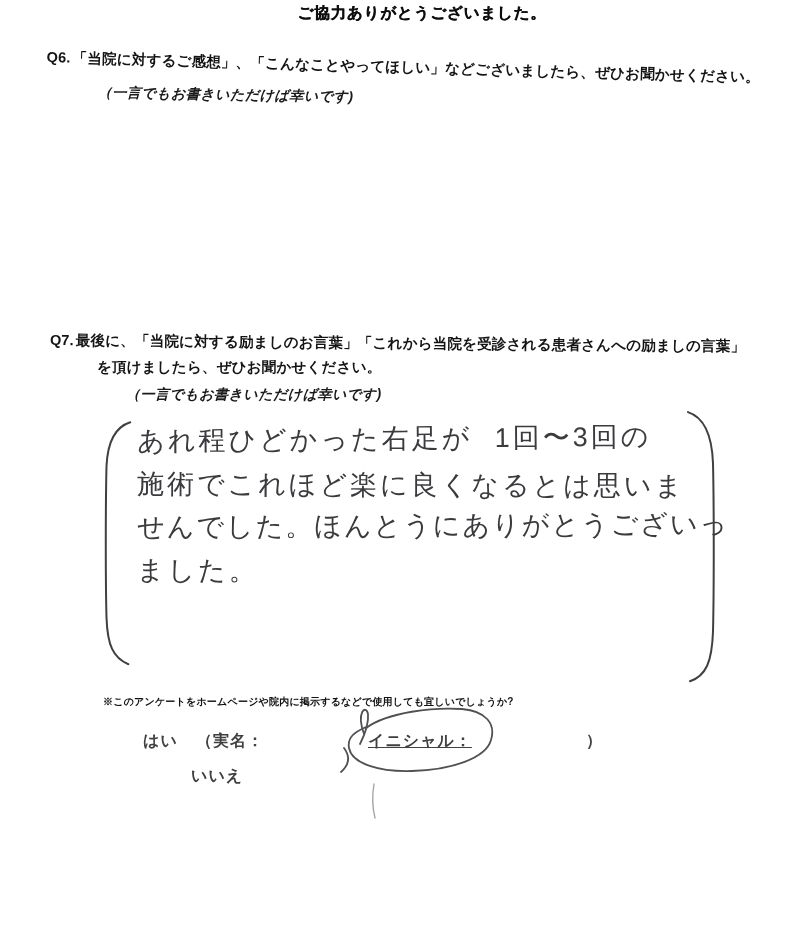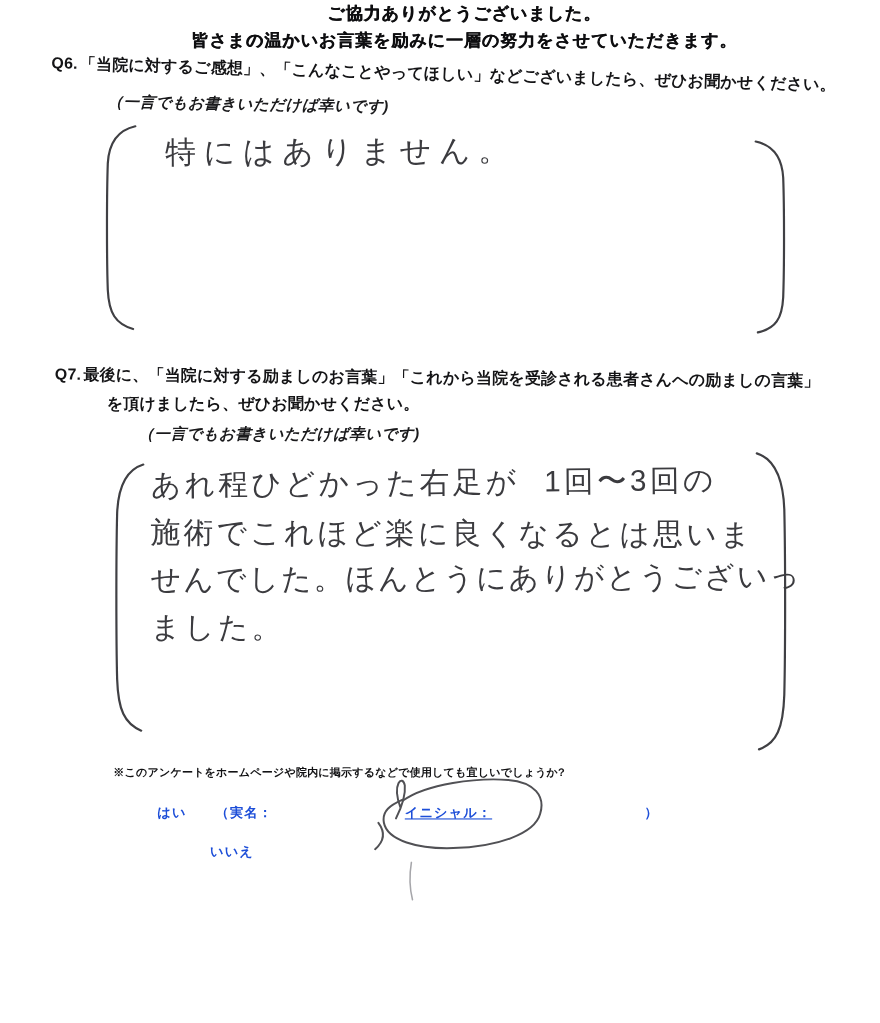--- a/index.html
+++ b/index.html
@@ -19,50 +19,41 @@
   .r1{transform:rotate(-.5deg);transform-origin:left top;}
   .r2{transform:rotate(.2deg);transform-origin:left top;}
   .r3{transform:rotate(-.3deg);transform-origin:left top;letter-spacing:2px;}
   .r4{transform:rotate(.3deg);transform-origin:left top;}
   
   .answer-box{position:absolute;}
   .bracket{position:absolute;}
   .bracket path{fill:none;stroke:#404044;stroke-width:2;stroke-linecap:round;}
   
   .consent-q{font-size:10px;font-weight:700;letter-spacing:.2px;white-space:nowrap;color:#121214;}
-  .opt{font-size:12px;font-weight:700;letter-spacing:1px;white-space:nowrap;color:#1d4ed8;}
+  .opt{font-size:16px;font-weight:700;letter-spacing:1px;white-space:nowrap;color:#404040;}
   .pen path{fill:none;stroke:#515155;stroke-width:1.8;stroke-linecap:round;}
   .pen .faint{stroke:#a6a6aa;stroke-width:1.4;}
   
   .footer{position:absolute;left:0;right:0;top:824;text-align:center;
     font-size:15.5px;font-weight:900;letter-spacing:.8px;line-height:25px;color:#0e0e10;
     text-shadow:.5px 0 0 currentColor;padding-left:44px;}
   .tilt-q6-1{transform:rotate(1.6deg);transform-origin:left top;}
   .tilt-q6-2{transform:rotate(1deg);transform-origin:left top;}
   .tilt-q7-1{transform:rotate(.5deg);transform-origin:left top;}
 </style>
 </head>
 <body>
 
 <div class="sheet">
 
   <div class="abs q-line tilt-q6-1" style="left:47px;top:48px;">
     <span class="q-label">Q6.</span><span>「当院に対するご感想」、「こんなことやってほしい」などございましたら、ぜひお聞かせください。</span>
   </div>
   <div class="abs q-note tilt-q6-2" style="left:98px;top:84px;">（一言でもお書きいただけば幸いです)</div>
 
-  <div class="answer-box" style="left:88px;top:110px;width:636px;height:196px;">
-    <svg class="bracket" style="left:0;top:0;width:40px;height:192px;" viewBox="0 0 40 200" preserveAspectRatio="none">
-      <path d="M35 5 C18 9 11 22 10 40 C9 70 9 132 10 160 C11 182 17 192 33 197" vector-effect="non-scaling-stroke"></path>
-    </svg>
-    <svg class="bracket" style="right:2px;top:16px;width:40px;height:178px;" viewBox="0 0 40 200" preserveAspectRatio="none">
-      <path d="M5 3 C22 7 29 20 30 40 C31 70 31 132 30 162 C29 184 23 194 7 198" vector-effect="non-scaling-stroke"></path>
-    </svg>
-    <div class="abs hw hw-q6" style="left:62px;top:10px;">特にはありません。</div>
-  </div>
 
   <div class="abs q-line tilt-q7-1" style="left:50px;top:331px;">
     <span class="q-label">Q7.</span><span>最後に、「当院に対する励ましのお言葉」「これから当院を受診される患者さんへの励ましの言葉」</span>
   </div>
   <div class="abs q-line" style="left:97px;top:358px;">を頂けましたら、ぜひお聞かせください。</div>
   <div class="abs q-note" style="left:126px;top:386px;">（一言でもお書きいただけば幸いです)</div>
 
   <div class="answer-box" style="left:95px;top:408px;width:628px;height:278px;">
     <svg class="bracket" style="left:2px;top:8px;width:38px;height:252px;" viewBox="0 0 40 200" preserveAspectRatio="none">
       <path d="M35 5 C18 9 11 22 10 40 C9 70 9 132 10 160 C11 182 17 192 33 197" vector-effect="non-scaling-stroke"></path>
@@ -88,16 +79,15 @@
 
   <svg class="abs pen" style="left:330px;top:702px;width:280px;height:120px;" viewBox="0 0 280 120">
     <path d="M36 26 C58 10 104 5 132 7 C156 9 166 22 161 38 C156 56 122 68 82 69 C50 70 22 62 19 46 C17 35 25 30 36 25"></path>
     <path d="M34 32 C26 10 36 2 38 12 C39 22 34 34 30 42"></path>
     <path d="M14 46 C20 54 20 62 11 70"></path>
     <path class="faint" d="M44 82 C42 94 42 104 45 116"></path>
   </svg>
 
   <div class="footer">
     <div>ご協力ありがとうございました。</div>
-    <div>皆さまの温かいお言葉を励みに一層の努力をさせていただきます。</div>
   </div>
 
 </div>
 
 </body></html>

